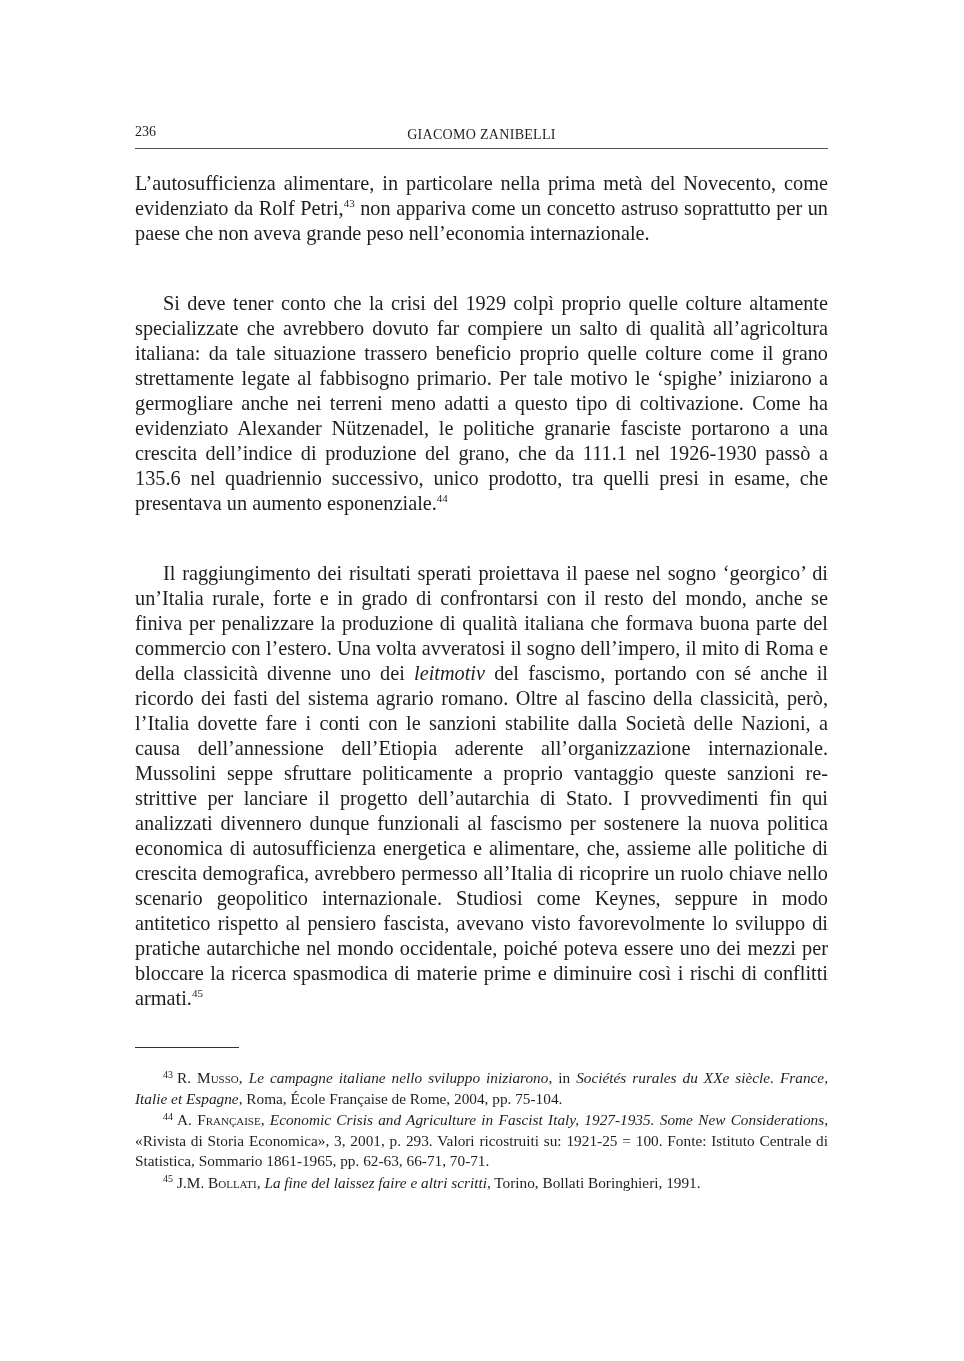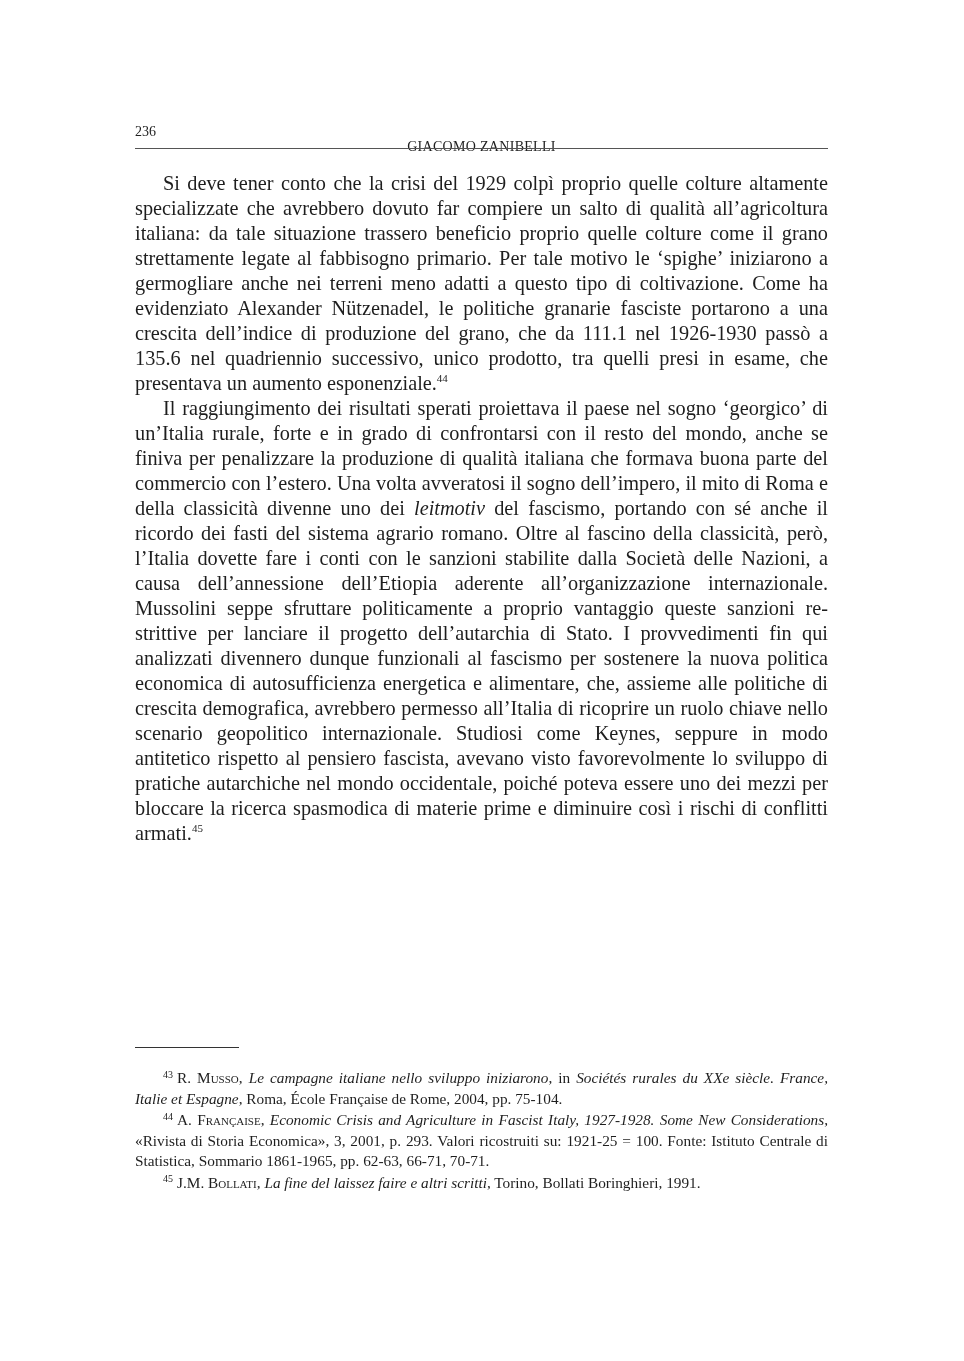--- a/index.html
+++ b/index.html
@@ -2,51 +2,52 @@
 <html><head>
 <meta charset="utf-8">
 <style>
   html, body { margin: 0; padding: 0; background: #ffffff; }
   body { width: 964px; height: 1361px; position: relative; overflow: hidden;
          font-family: "Liberation Serif", "DejaVu Serif", serif; color: #1e1e1e; }
   .page { position: absolute; left: 135px; top: 0; width: 693px; }
   .running-head { position: absolute; top: 124px; left: 0; width: 693px; height: 22px; }
   .page-number { position: absolute; left: 0; top: 0; font-size: 14px; }
   .running-title { position: absolute; left: 0; width: 693px; top: 3px; text-align: center;
-                   font-size: 14px; letter-spacing: 0.3px; margin-top: 12px; }
+                   font-size: 14px; letter-spacing: 0.3px; }
   .head-rule { position: absolute; top: 148px; left: 0; width: 693px; height: 0;
                border-top: 1.2px solid #555; }
   .body-text { position: absolute; top: 171px; left: 0; width: 693px;
                font-size: 20.3px; line-height: 25px; text-align: justify; hyphens: manual; }
   .body-text p { margin: 0; }
-  .body-text p.indent { text-indent: 28px; }
+  .body-text p.indent { text-indent: 28px; margin-top: 45px; }
   sup { font-size: 11px; line-height: 0; vertical-align: 0.75em; }
   .fn-rule { position: absolute; top: 1047px; left: 0; width: 104px; border-top: 1px solid #333; }
   .footnotes { position: absolute; top: 1068px; left: 0; width: 693px;
                font-size: 15.3px; line-height: 20.5px; text-align: justify; }
   .footnotes p { margin: 0 0 1px 0; text-indent: 28px; }
   .footnotes sup { font-size: 10px; vertical-align: 0.55em; margin-right: 4px; }
   .sc { font-variant: small-caps; }
   i { }
 </style>
 </head>
 <body>
 
 <div class="page">
   <div class="running-head">
     <span class="page-number">236</span>
     <span class="running-title">GIACOMO ZANIBELLI</span>
   </div>
   <div class="head-rule"></div>
 
   <div class="body-text" id="body-text">
+    <p>L’autosufficienza alimentare, in particolare nella prima metà del Nove­cento, come evidenziato da Rolf Petri,<sup>43</sup> non appariva come un concetto astruso soprattutto per un paese che non aveva grande peso nell’economia internazionale.</p>
     <p class="indent">Si deve tener conto che la crisi del 1929 colpì proprio quelle colture alta­mente specializzate che avrebbero dovuto far compiere un salto di qualità all’agricoltura italiana: da tale situazione trassero beneficio proprio quelle colture come il grano strettamente legate al fabbisogno primario. Per tale motivo le ‘spighe’ iniziarono a germogliare anche nei terreni meno adatti a questo tipo di coltivazione. Come ha evidenziato Alexander Nützenadel, le politiche granarie fasciste portarono a una crescita dell’indice di produ­zione del grano, che da 111.1 nel 1926-1930 passò a 135.6 nel quadriennio successivo, unico prodotto, tra quelli presi in esame, che presentava un au­mento esponenziale.<sup>44</sup></p>
     <p class="indent">Il raggiungimento dei risultati sperati proiettava il paese nel sogno ‘ge­orgico’ di un’Italia rurale, forte e in grado di confrontarsi con il resto del mondo, anche se finiva per penalizzare la produzione di qualità italiana che formava buona parte del commercio con l’estero. Una volta avverato­si il sogno dell’impero, il mito di Roma e della classicità divenne uno dei <i>leitmotiv</i> del fascismo, portando con sé anche il ricordo dei fasti del sistema agrario romano. Oltre al fascino della classicità, però, l’Italia dovette fare i conti con le sanzioni stabilite dalla Società delle Nazioni, a causa dell’an­nessione dell’Etiopia aderente all’organizzazione internazionale. Musso­lini seppe sfruttare politicamente a proprio vantaggio queste sanzioni re­strittive per lanciare il progetto dell’autarchia di Stato. I provvedimenti fin qui analizzati divennero dunque funzionali al fascismo per sostenere la nuova politica economica di autosufficienza energetica e alimentare, che, assieme alle politiche di crescita demografica, avrebbero permesso all’Ita­lia di ricoprire un ruolo chiave nello scenario geopolitico internazionale. Studiosi come Keynes, seppure in modo antitetico rispetto al pensiero fa­scista, avevano visto favorevolmente lo sviluppo di pratiche autarchiche nel mondo occidentale, poiché poteva essere uno dei mezzi per bloccare la ricerca spasmodica di materie prime e diminuire così i rischi di conflitti armati.<sup>45</sup></p>
   </div>
 
   <div class="fn-rule"></div>
 
   <div class="footnotes">
     <p><sup>43</sup>R. <span class="sc">Musso</span>, <i>Le campagne italiane nello sviluppo iniziarono</i>, in <i>Sociétés rurales du XXe siècle. France, Italie et Espagne</i>, Roma, École Française de Rome, 2004, pp. 75-104.</p>
-    <p><sup>44</sup>A. <span class="sc">Française</span>, <i>Economic Crisis and Agriculture in Fascist Italy, 1927-1928. Some New Con­siderations</i>, «Rivista di Storia Economica», 3, 2001, p. 293. Valori ricostruiti su: 1921-25 = 100. Fonte: Istituto Centrale di Statistica, Sommario 1861-1965, pp. 62-63, 66-71, 70-71.</p>
+    <p><sup>44</sup>A. <span class="sc">Française</span>, <i>Economic Crisis and Agriculture in Fascist Italy, 1927-1935. Some New Con­siderations</i>, «Rivista di Storia Economica», 3, 2001, p. 293. Valori ricostruiti su: 1921-25 = 100. Fonte: Istituto Centrale di Statistica, Sommario 1861-1965, pp. 62-63, 66-71, 70-71.</p>
     <p><sup>45</sup>J.M. <span class="sc">Bollati</span>, <i>La fine del laissez faire e altri scritti</i>, Torino, Bollati Boringhieri, 1991.</p>
   </div>
 </div>
 
 </body></html>

